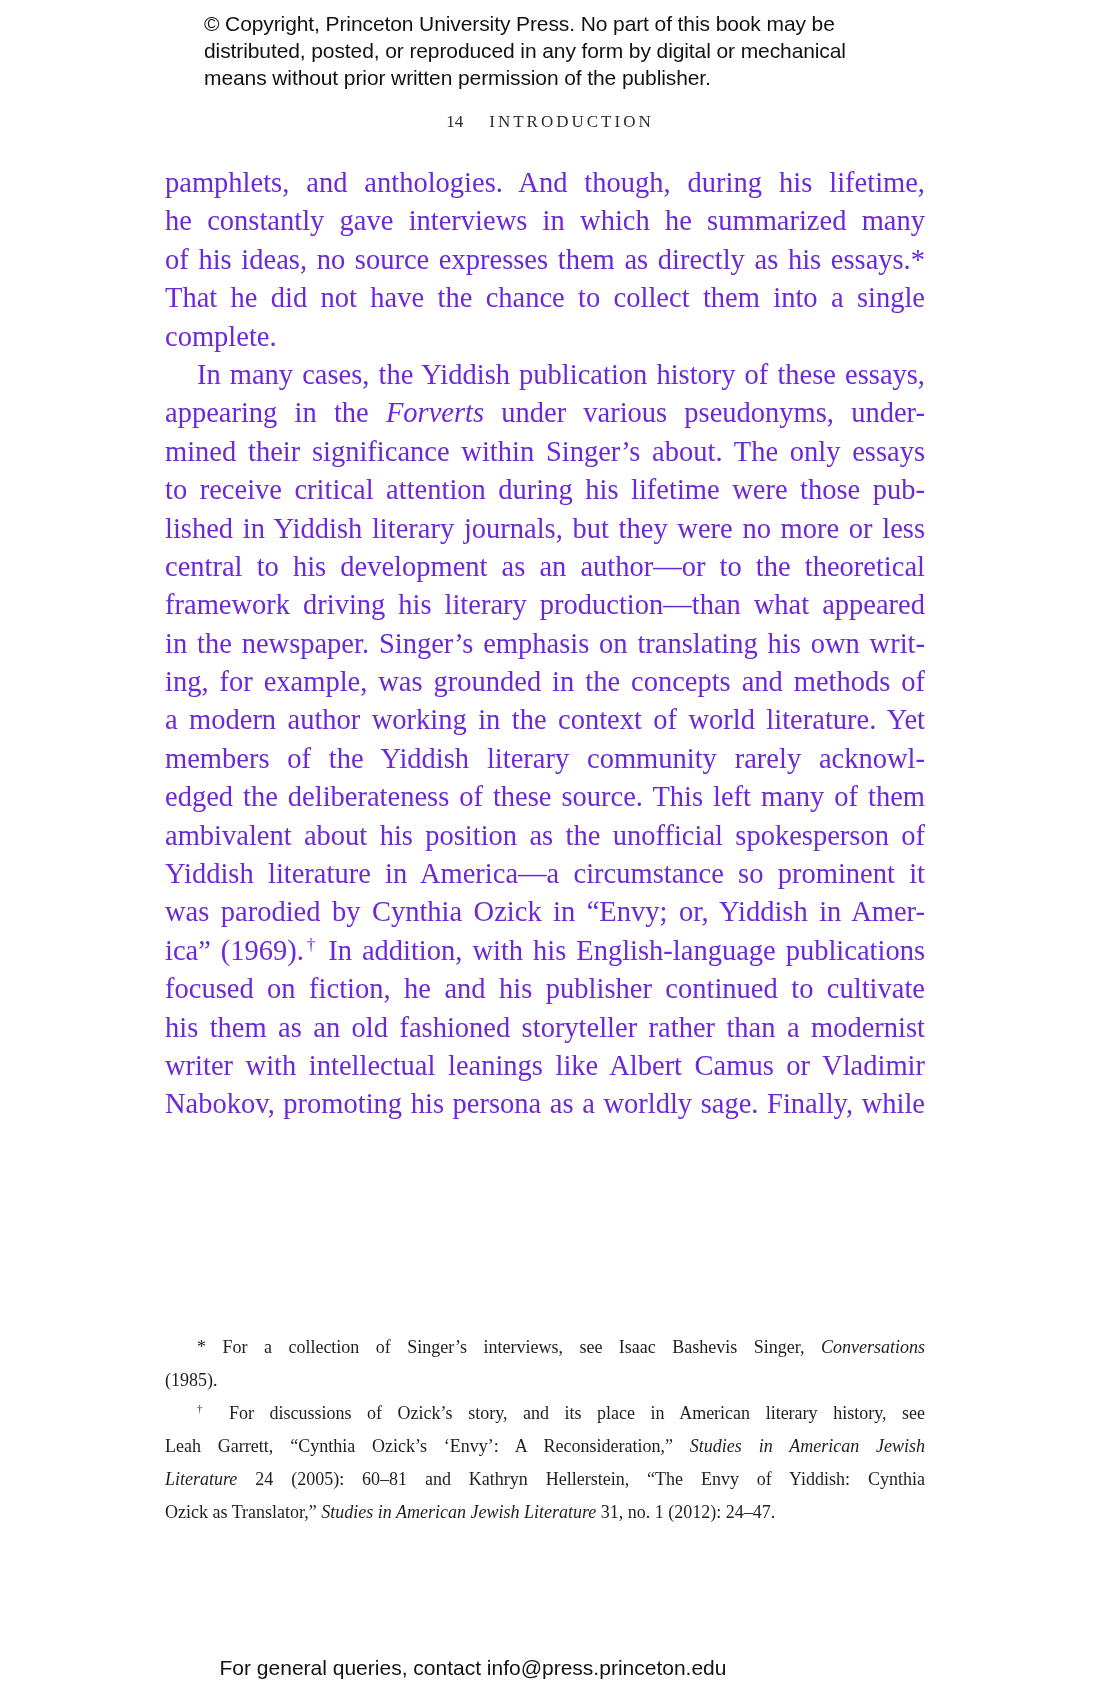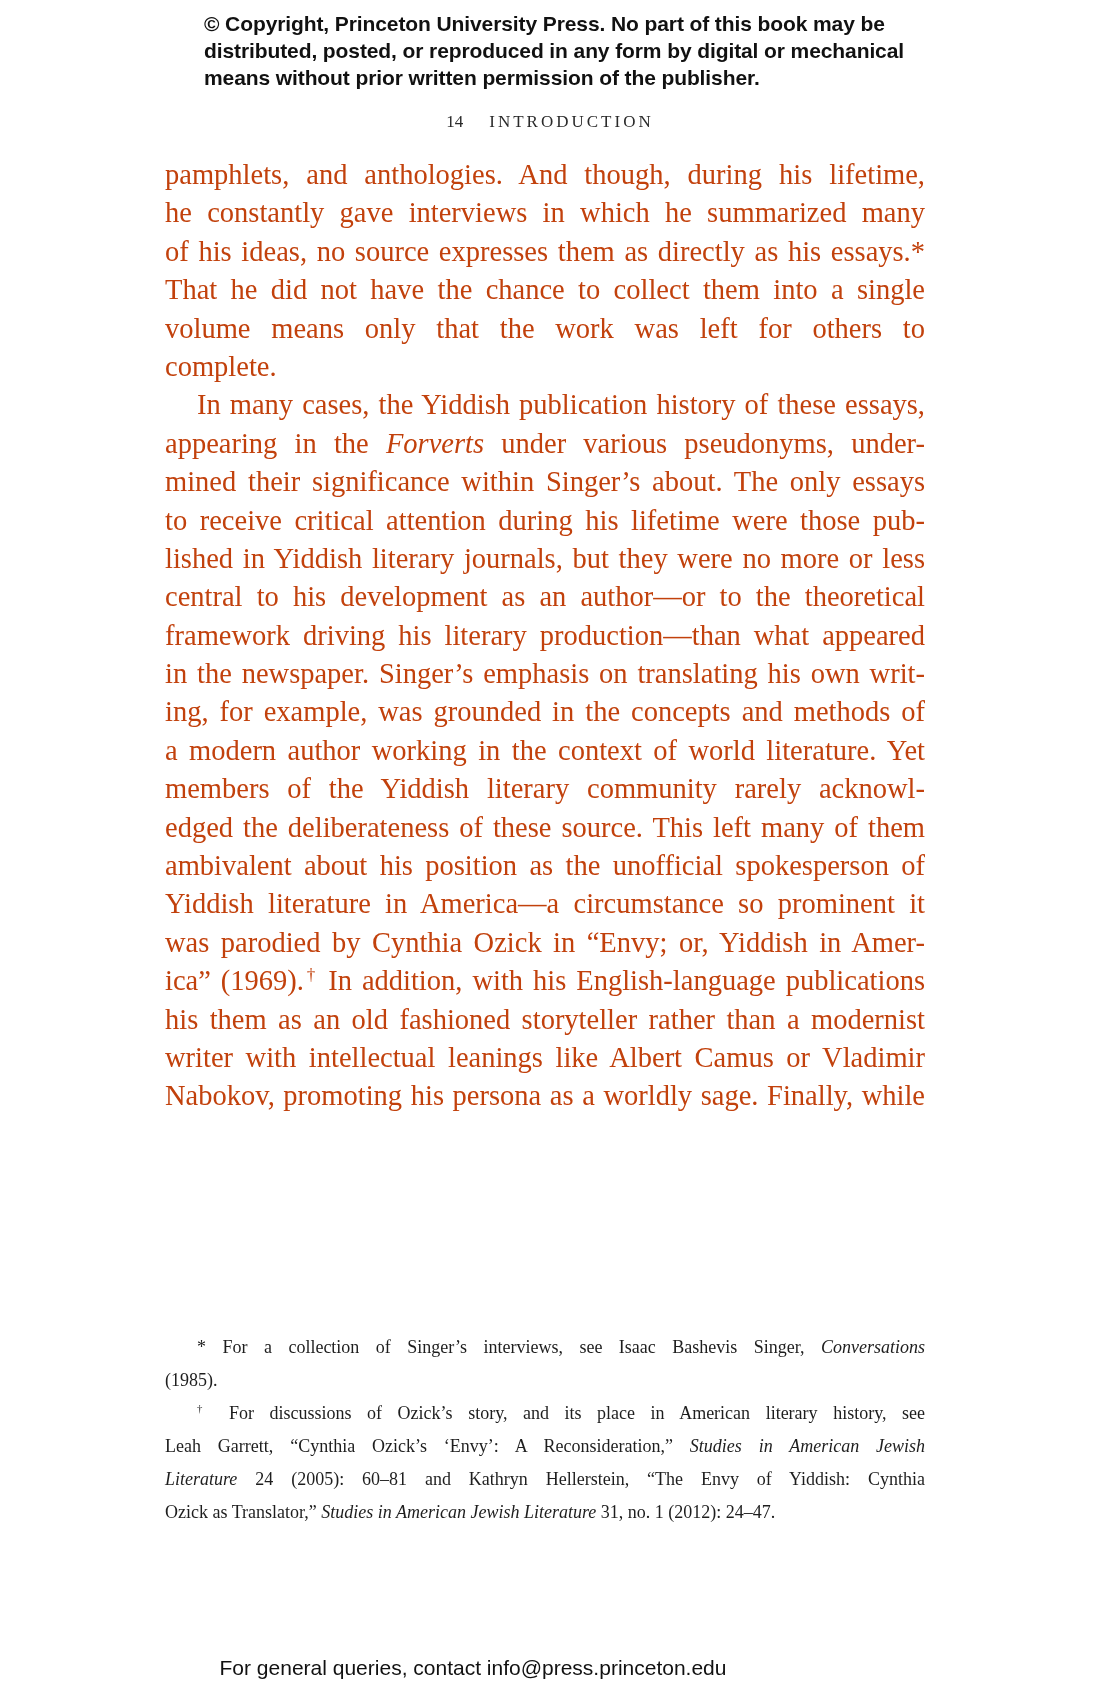--- a/index.html
+++ b/index.html
@@ -2,29 +2,29 @@
 <html><head>
   <meta charset="utf-8">
   <style>
     html, body { margin: 0; padding: 0; background: #ffffff; }
     body { width: 1100px; height: 1700px; position: relative; overflow: hidden; color: #1e1e1e; }
     .notice {
       position: absolute; left: 204px; top: 10px; width: 720px;
       font-family: "Liberation Sans", sans-serif; font-size: 21px; line-height: 27px; color: #111;
       letter-spacing: -0.1px;
     }
-    .notice div { white-space: nowrap; font-weight: bold; }
+    .notice div { white-space: nowrap; }
     .running-head {
       position: absolute; top: 112px; left: 0; width: 1100px; text-align: center;
       font-family: "Liberation Serif", serif; font-size: 17px; color: #2a2a2a; letter-spacing: 3px;
     }
     .running-head .folio { letter-spacing: 0; margin-right: 26px; text-align: center; }
     .body-text {
-      position: absolute; left: 165px; top: 156px; width: 760px;
-      font-family: "Liberation Serif", serif; font-size: 28.5px; line-height: 38.4px; color: #c2410c;
+      position: absolute; left: 165px; top: 164px; width: 760px;
+      font-family: "Liberation Serif", serif; font-size: 28.5px; line-height: 38.4px; color: #6d28d9;
     }
     .line { display: block; white-space: nowrap; text-align: justify; text-align-last: justify; height: 38.4px; overflow: visible; }
     .line.last { text-align-last: left; }
     .line.indent { padding-left: 32px; }
     .footnotes {
       position: absolute; left: 165px; top: 1331px; width: 760px;
       font-family: "Liberation Serif", serif; font-size: 18px; line-height: 33px; color: #1e1e1e;
     }
     .footnotes .line { height: 33px; }
     .footnotes .line.indent { padding-left: 32px; }
@@ -48,40 +48,40 @@
 <div class="running-head">
   <span class="folio">14</span><span>INTRODUCTION</span>
 </div>
 
 <div class="body-text">
   <div>
     <span class="line">pamphlets, and anthologies. And though, during his lifetime,</span>
     <span class="line">he constantly gave interviews in which he summarized many</span>
     <span class="line">of his ideas, no source expresses them as directly as his essays.*</span>
     <span class="line">That he did not have the chance to collect them into a single</span>
-    <span class="line">volume means only that the work was left for others to</span>
     <span class="line last">complete.</span>
   </div>
   <div>
     <span class="line indent">In many cases, the Yiddish publication history of these essays,</span>
     <span class="line"><span>appearing in the </span><i>Forverts</i><span> under various pseudonyms, under-</span></span>
     <span class="line">mined their significance within Singer’s about. The only essays</span>
     <span class="line">to receive critical attention during his lifetime were those pub-</span>
     <span class="line">lished in Yiddish literary journals, but they were no more or less</span>
     <span class="line">central to his development as an author—or to the theoretical</span>
     <span class="line">framework driving his literary production—than what appeared</span>
     <span class="line">in the newspaper. Singer’s emphasis on translating his own writ-</span>
     <span class="line">ing, for example, was grounded in the concepts and methods of</span>
     <span class="line">a modern author working in the context of world literature. Yet</span>
     <span class="line">members of the Yiddish literary community rarely acknowl-</span>
     <span class="line">edged the deliberateness of these source. This left many of them</span>
     <span class="line">ambivalent about his position as the unofficial spokesperson of</span>
     <span class="line">Yiddish literature in America—a circumstance so prominent it</span>
     <span class="line">was parodied by Cynthia Ozick in “Envy; or, Yiddish in Amer-</span>
     <span class="line"><span>ica” (1969).</span><span class="sup">†</span><span> In addition, with his English-language publications</span></span>
+    <span class="line">focused on fiction, he and his publisher continued to cultivate</span>
     <span class="line">his them as an old fashioned storyteller rather than a modernist</span>
     <span class="line">writer with intellectual leanings like Albert Camus or Vladimir</span>
     <span class="line">Nabokov, promoting his persona as a worldly sage. Finally, while</span>
   </div>
 </div>
 
 <div class="footnotes">
   <div>
     <span class="line indent"><span>*</span><span> For a collection of Singer’s interviews, see Isaac Bashevis Singer, </span><i>Conversations</i></span>
     <span class="line last">(1985).</span>

